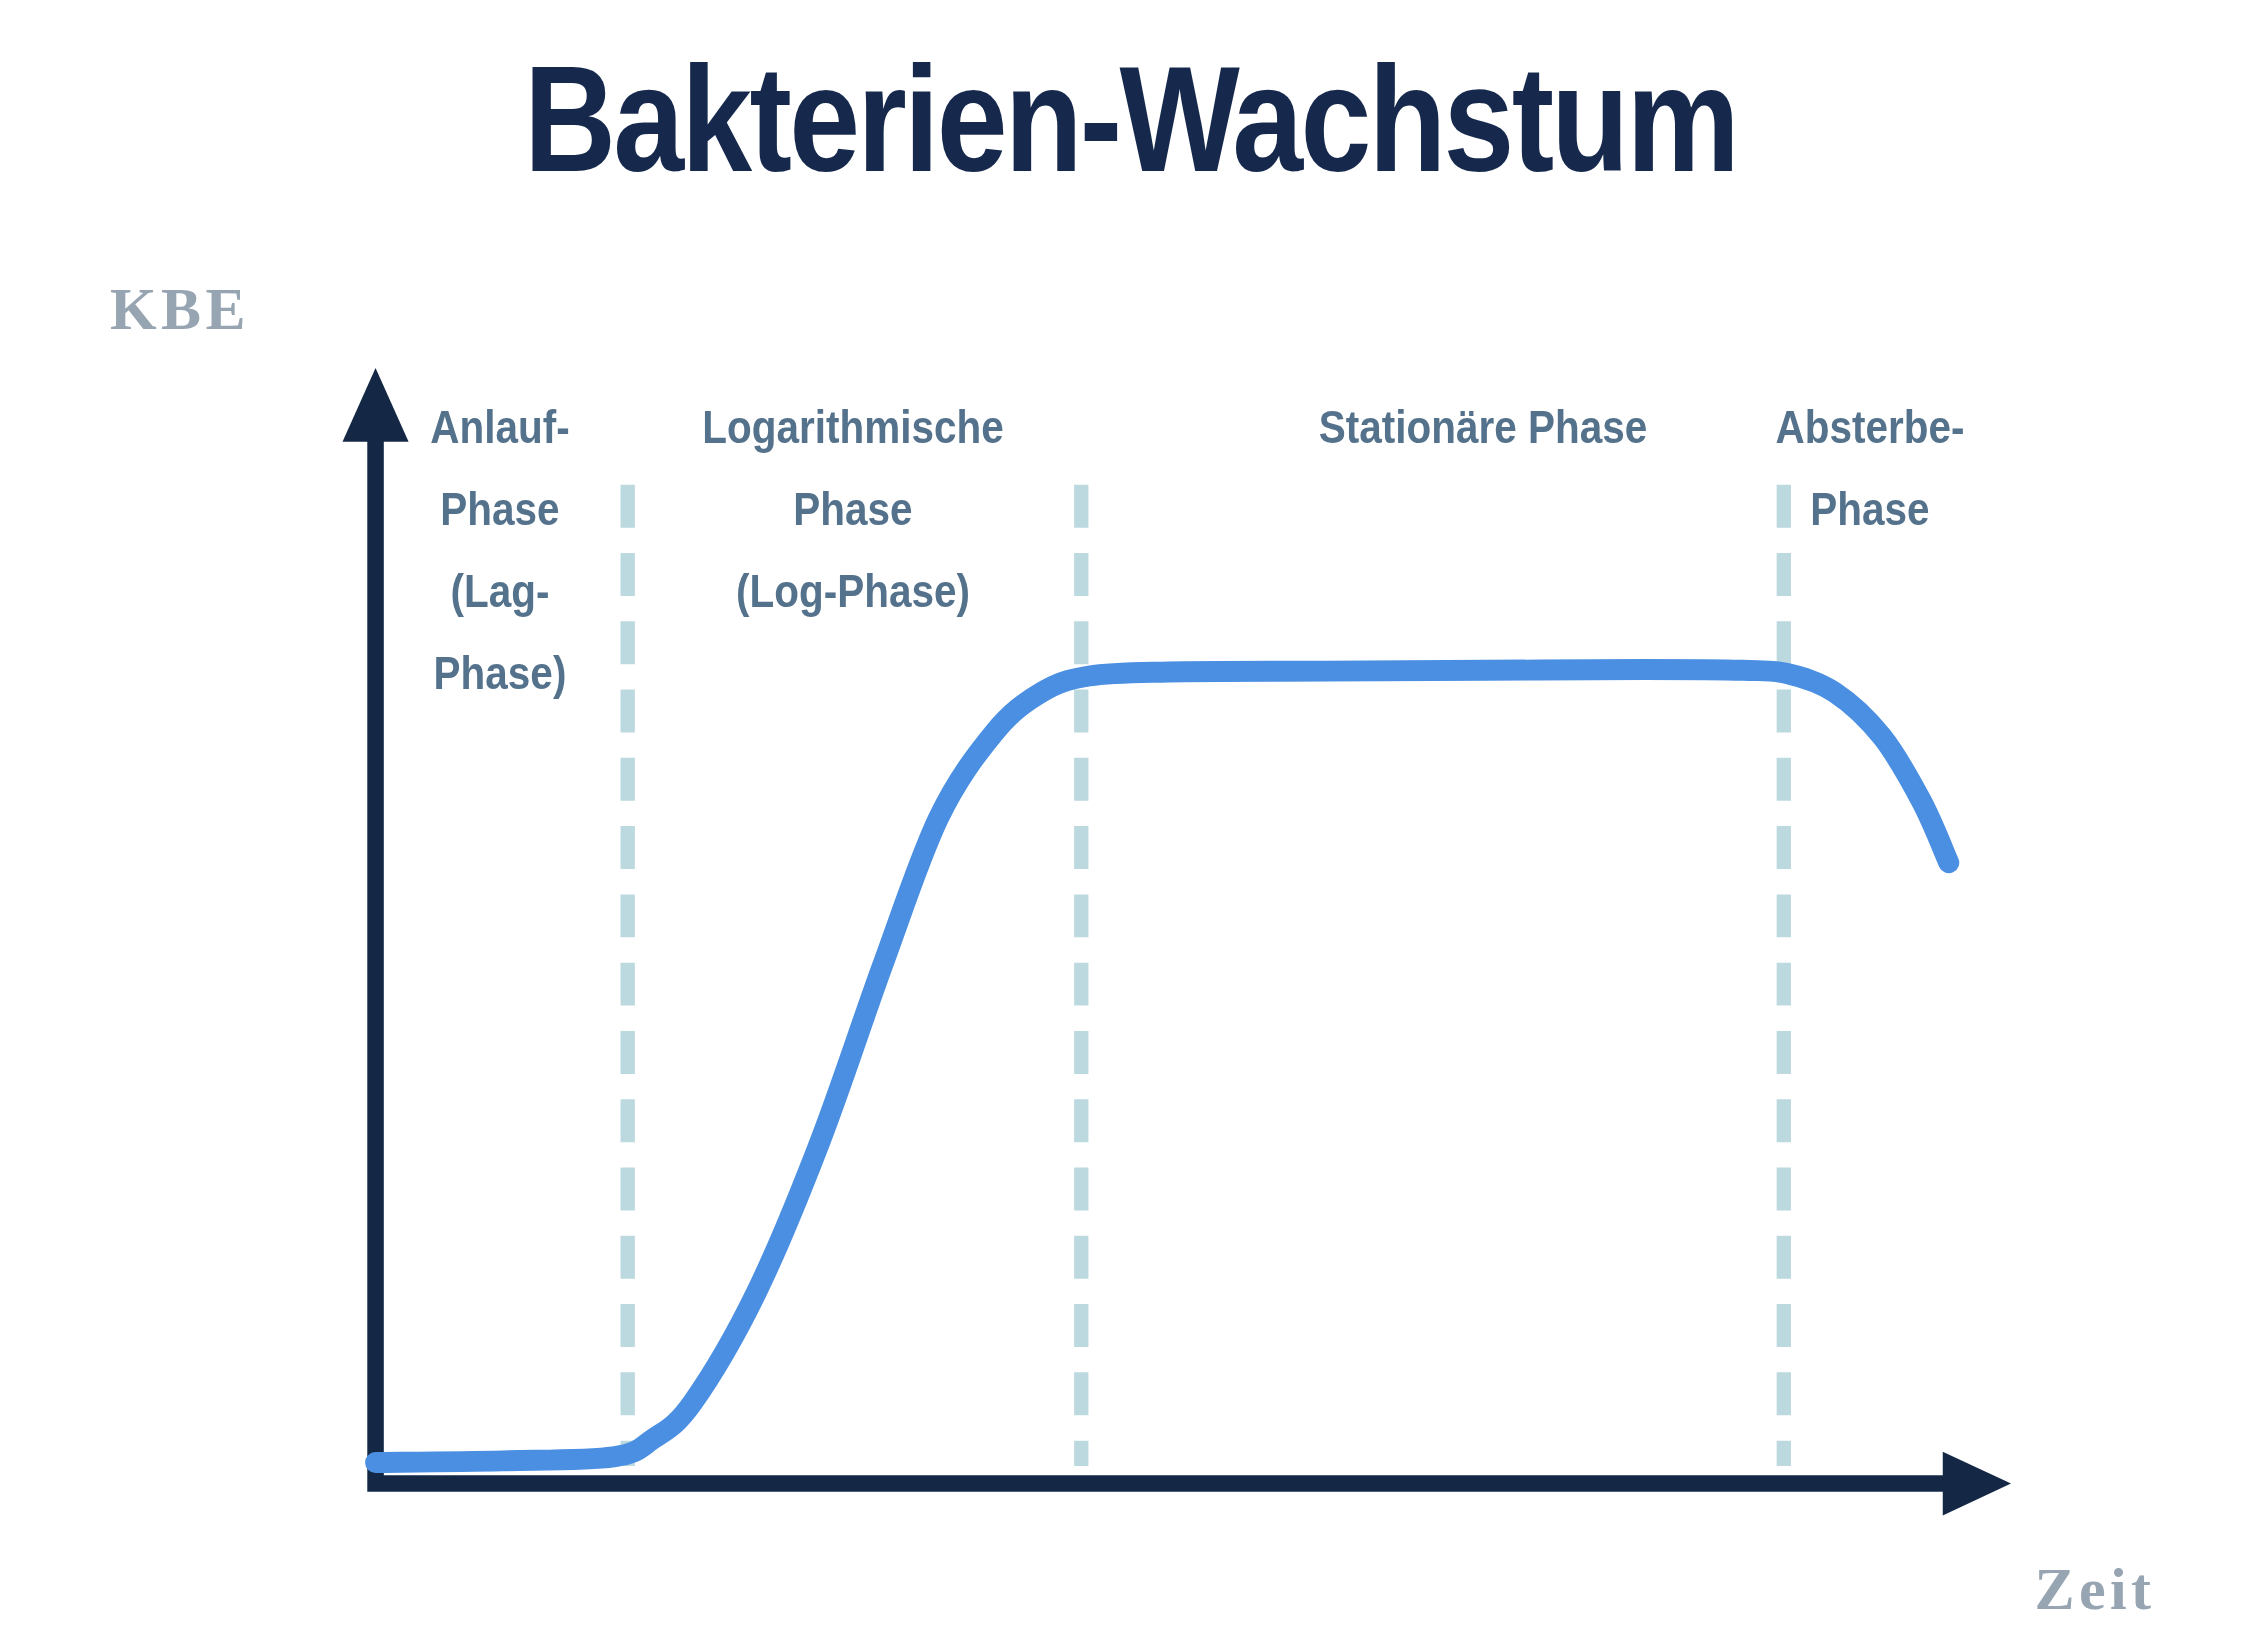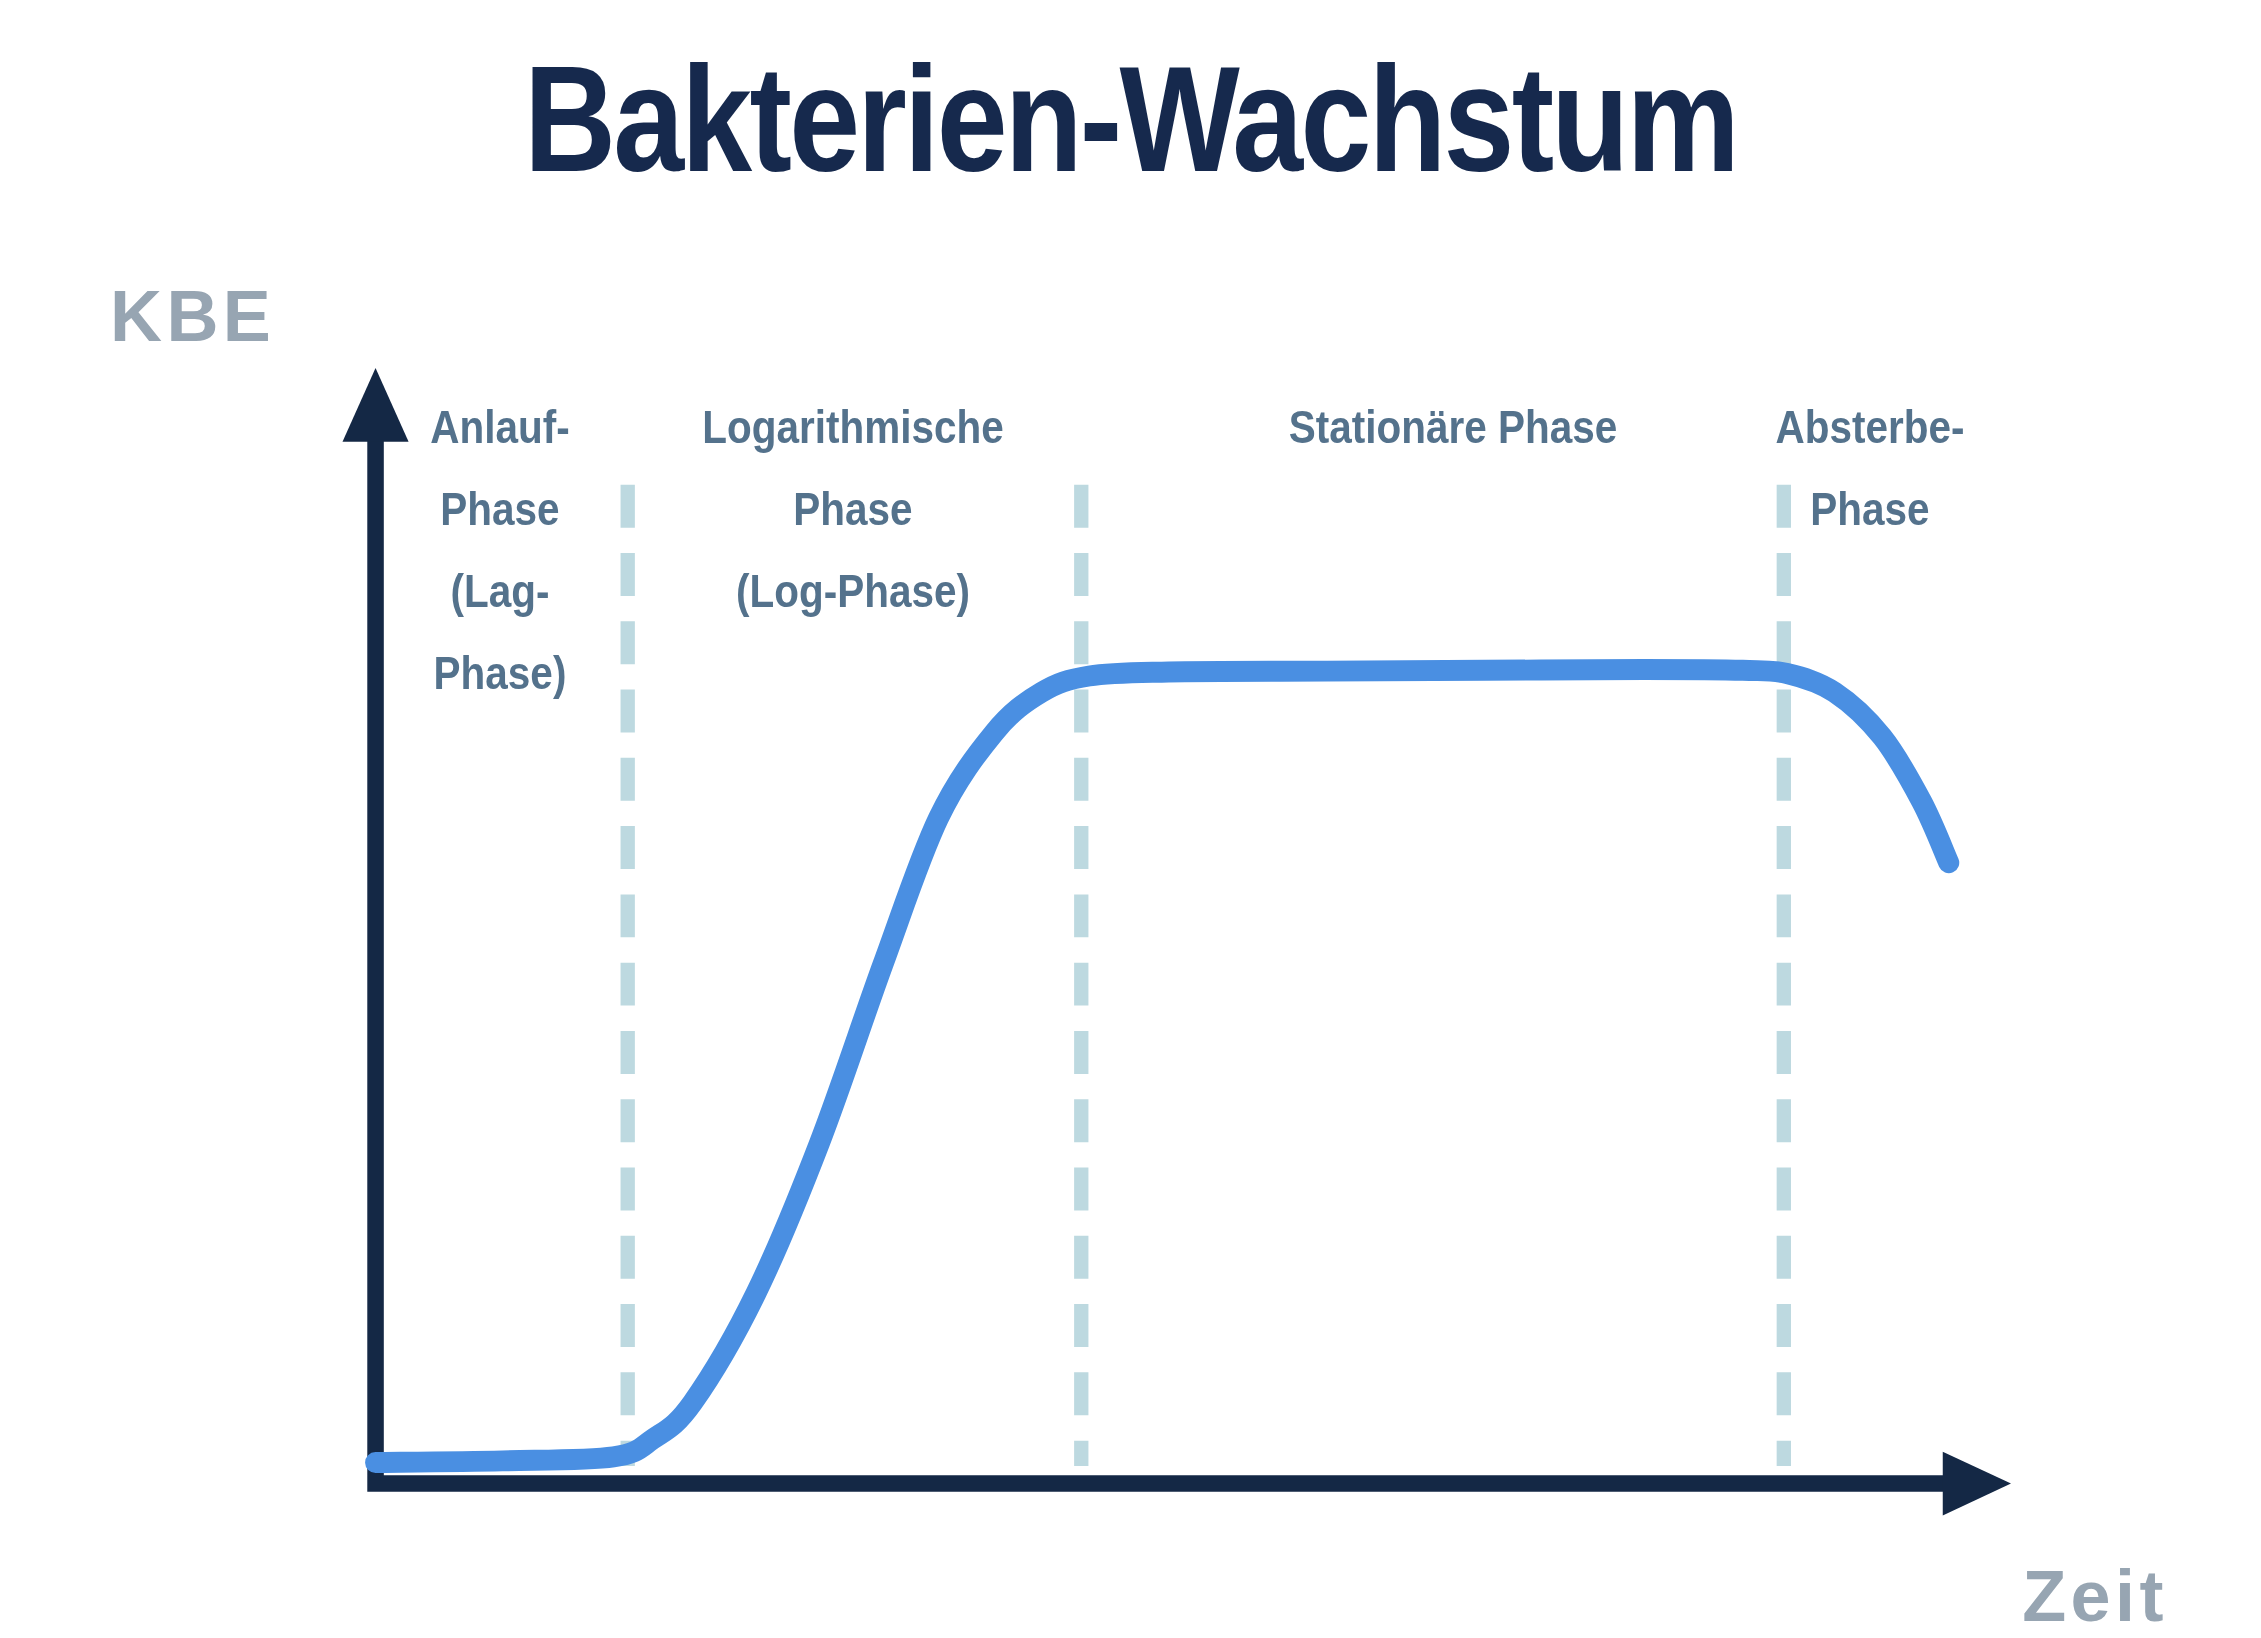--- a/index.html
+++ b/index.html
@@ -17,42 +17,42 @@
   }
   .page-title{
     position:absolute;top:33px;left:0;width:2261px;margin:0;
     text-align:center;font-size:150px;font-weight:800;letter-spacing:-3.3px;
     color:var(--c-title);
     transform:scaleX(0.85);transform-origin:center top;
     white-space:nowrap;
   }
   .axis-label{
     position:absolute;
-    font-family:Liberation Sans, sans-serif;
+    font-family:Liberation Serif, serif;
     font-weight:700;color:var(--c-axislabel);
-    font-size:72px;letter-spacing:4.4px;white-space:nowrap;
+    font-size:60px;letter-spacing:4.4px;white-space:nowrap;
   }
   .axis-label.ylab{left:110px;top:275px;}
   .axis-label.xlab{left:2095px;top:1555px;transform:translateX(-50%);}
   #chart-svg{position:absolute;left:0;top:0;}
   .axis-line{stroke:var(--c-axis);stroke-width:30;fill:none;stroke-linejoin:miter;}
   .axis-arrow{fill:var(--c-axis);}
   .divider-line{stroke:var(--c-divider);stroke-width:26;stroke-dasharray:78 46;stroke-linecap:butt;}
   .curve{stroke:var(--c-curve);stroke-width:38;fill:none;stroke-linecap:round;stroke-linejoin:round;}
   .phase-label{
     position:absolute;top:386px;
     transform:translateX(-50%);
     text-align:center;white-space:pre-line;
     color:var(--c-phase);
     font-size:46px;font-weight:700;line-height:82px;
   }
   .phase-label>span{display:inline-block;transform:scaleX(0.88);transform-origin:center top;white-space:pre-line;}
   .pl-0{left:500px;}
   .pl-1{left:853px;text-align:center;}
-  .pl-2{left:1453px;}
+  .pl-2{left:1483px;}
   .pl-3{left:1870px;}
 </style>
 </head>
 <body>
 
 <div class="page">
 
   <h1 class="page-title">Bakterien-Wachstum</h1>
 
   <div class="axis-label ylab">KBE</div>

